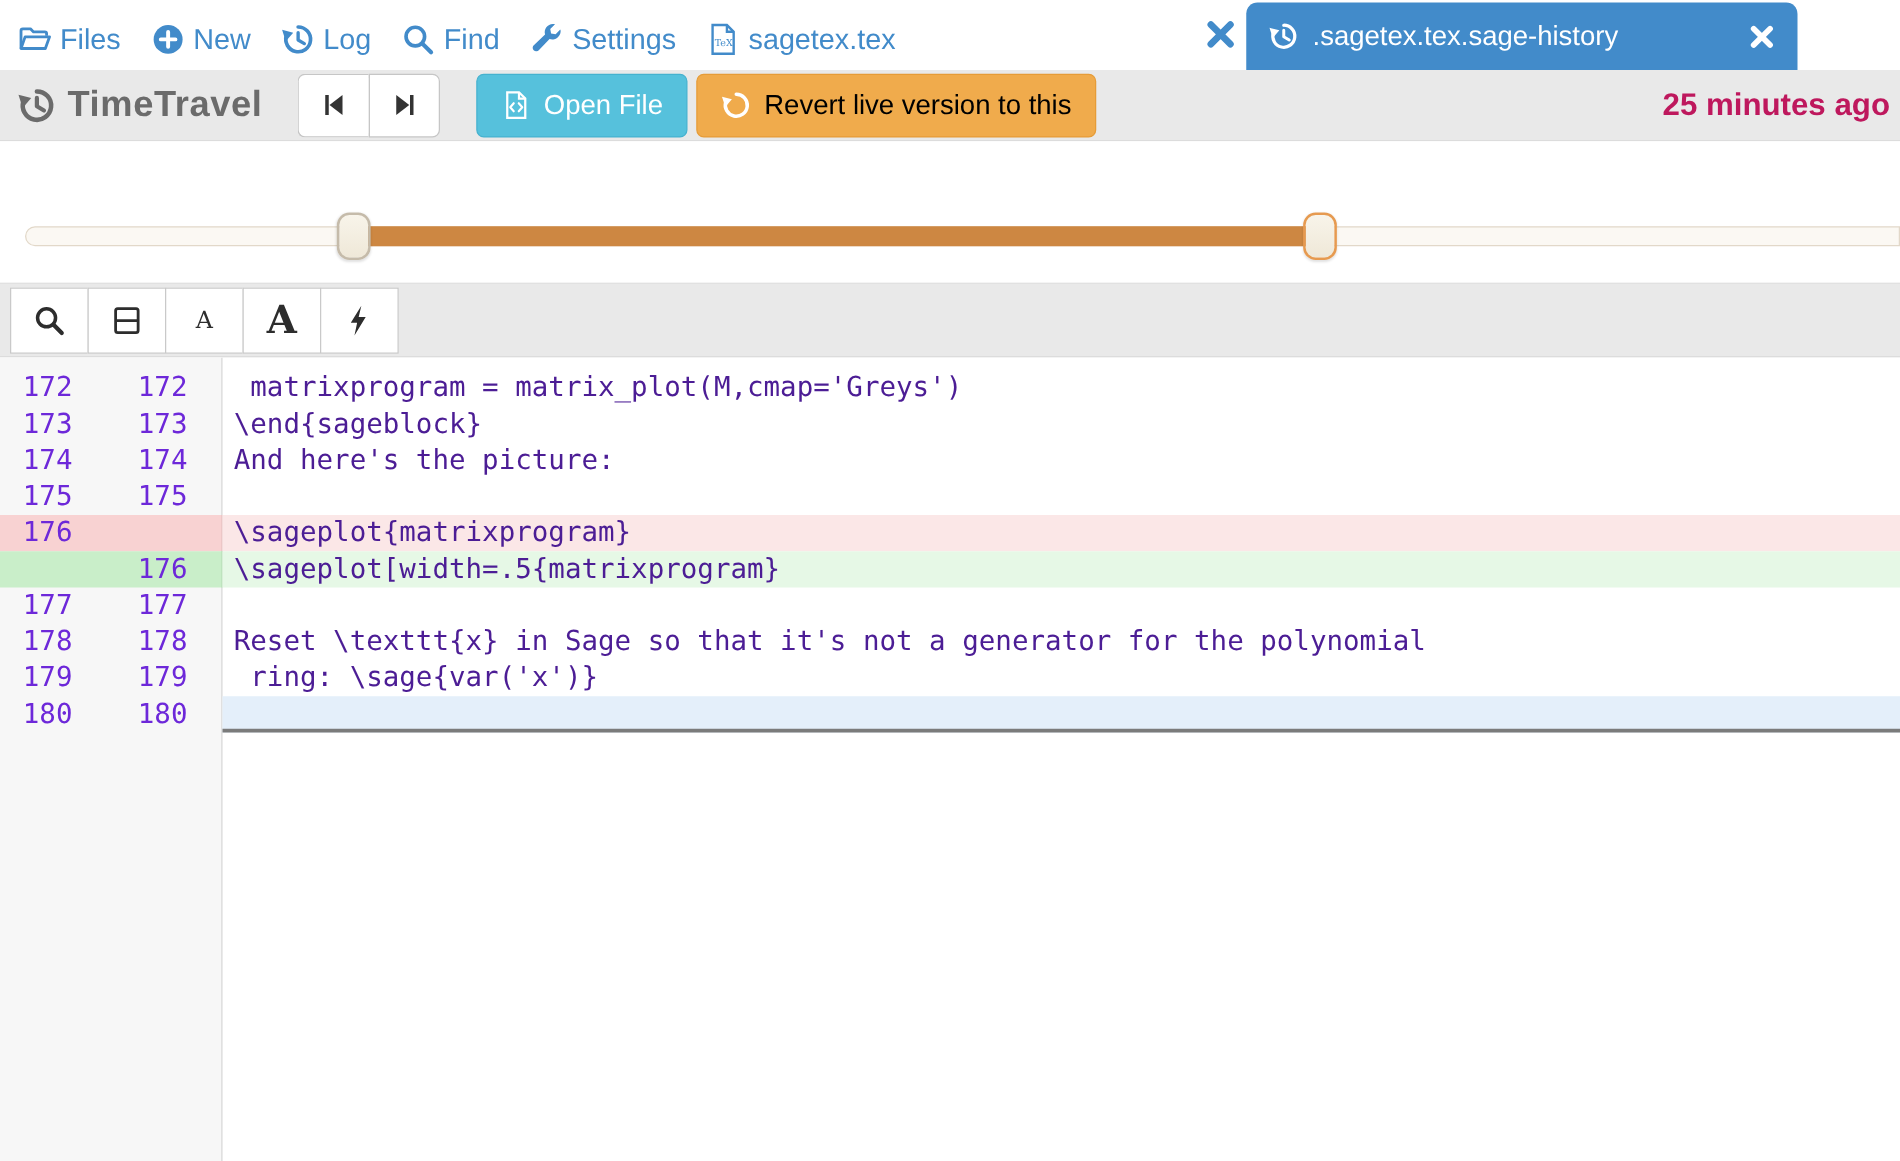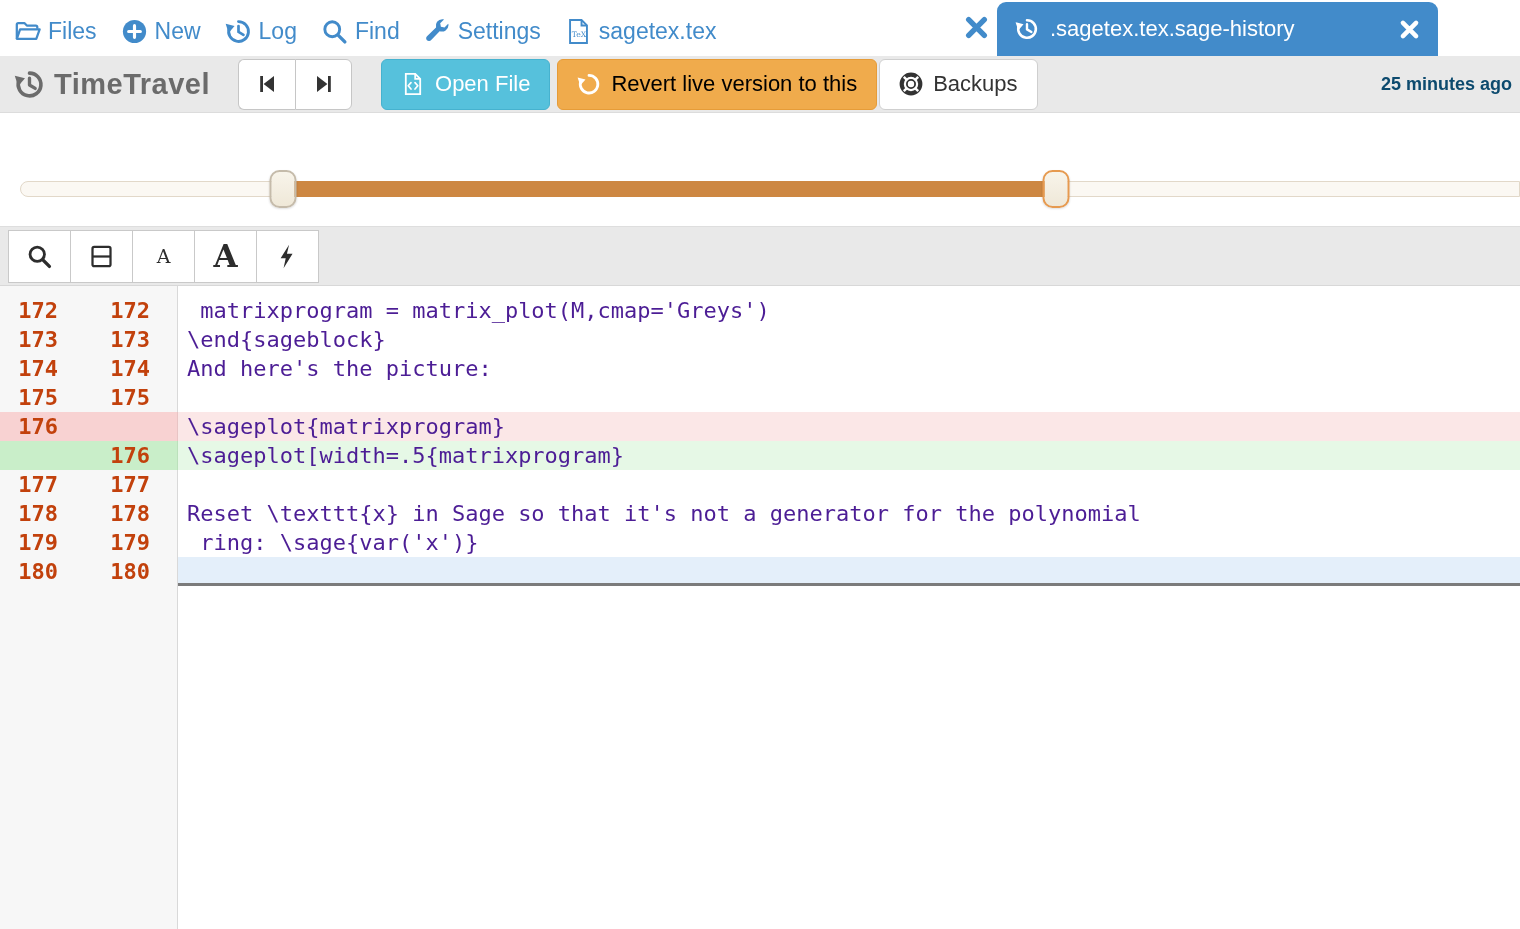--- a/index.html
+++ b/index.html
@@ -57,21 +57,21 @@
   .stepgroup .btn:first-child { border-radius: 6px 0 0 6px; border-right: none; }
   .stepgroup .btn:last-child { border-radius: 0 6px 6px 0; }
   .btn-open {
     margin-left: 29px; background: #56c1dc; border-color: #46b2cf; color: #fff;
   }
   .btn-revert {
     margin-left: 7px; background: #f0ab4c; border-color: #e69c38; color: #000000;
   }
   .btn-backups { margin-left: 2px; border-color: #cfcfcf; }
   .timestamp {
-    margin-left: auto; font-size: 18px; font-weight: bold; color: #0c4a6e;
+    margin-left: auto; font-size: 25px; font-weight: bold; color: #be185d;
     padding-right: 2px; white-space: nowrap; text-align: center;
   }
 
   
   .sliderrow { height: 113px; background: #fff; position: relative; flex: 0 0 auto; }
   .track {
     position: absolute; left: 20px; right: 0; top: 68px; height: 16px;
     background: #fbf8f3; border: 1px solid #e2d8c9; border-radius: 8px 0 0 8px;
   }
   .track-fill { position: absolute; top: -1px; bottom: -1px; background: #cd8742; }
@@ -105,23 +105,22 @@
     flex: 1 1 auto; position: relative; background: #fff; overflow: hidden;
     font-family: "DejaVu Sans Mono", monospace; font-size: 22px; line-height: 29px;
   }
   .gutter-bg {
     position: absolute; left: 0; top: 0; bottom: 0; width: 178px;
     background: #f7f7f7; border-right: 1px solid #d9d9d9;
   }
   .rows { position: relative; padding-top: 10px; }
   .crow { display: flex; height: 29px; }
   .gut {
-    width: 178px; flex: 0 0 auto; display: flex; color: #c2410c;
+    width: 178px; flex: 0 0 auto; display: flex; color: #6d28d9;
     border-right: 1px solid transparent;
-    font-weight: bold;
   }
   .gut .g1 { width: 58px; text-align: right; }
   .gut .g2 { width: 92px; text-align: right; }
   .code { flex: 1; white-space: pre; color: #4c1d95; padding-left: 9px; }
   .crow.removed .gut  { background: #f8d2d2; border-right-color: #e8c4c4; }
   .crow.removed .code { background: #fbe7e7; }
   .crow.added .gut    { background: #c9eec9; border-right-color: #bbe0bb; }
   .crow.added .code   { background: #e6f8e6; }
   .crow.cursor .code  { background: #e4effa; border-bottom: 3px solid #7b7b7b; }
 </style>
@@ -236,33 +235,20 @@
     </button>
 
     <button class="btn btn-revert">
       <svg viewBox="0 0 24 24" fill="none">
         <path d="M12 3.4a8.8 8.8 0 1 1-8.3 6" stroke="#fff" stroke-width="2.8" stroke-linecap="round"></path>
         <polygon points="0.6,5.4 8.5,7.4 3.2,13.6" fill="#fff"></polygon>
       </svg>
       <span>Revert live version to this</span>
     </button>
 
-    <button class="btn btn-backups">
-      <svg viewBox="0 0 24 24" fill="none">
-        <circle cx="12" cy="12" r="9.3" stroke="currentColor" stroke-width="4.2"></circle>
-        <circle cx="12" cy="12" r="4.1" stroke="currentColor" stroke-width="1.8"></circle>
-        <g stroke="#fff" stroke-width="2.4">
-          <line x1="4.8" y1="4.8" x2="8.4" y2="8.4"></line>
-          <line x1="19.2" y1="4.8" x2="15.6" y2="8.4"></line>
-          <line x1="4.8" y1="19.2" x2="8.4" y2="15.6"></line>
-          <line x1="19.2" y1="19.2" x2="15.6" y2="15.6"></line>
-        </g>
-      </svg>
-      <span>Backups</span>
-    </button>
 
     <span class="timestamp">25 minutes ago</span>
   </div>
 
   <div class="sliderrow">
     <div class="track">
       <div class="track-fill" style="left: 17.5%; width: 51.6%;"></div>
       <div class="handle left" style="left: 17.5%;"></div>
       <div class="handle right" style="left: 69.1%;"></div>
     </div>

